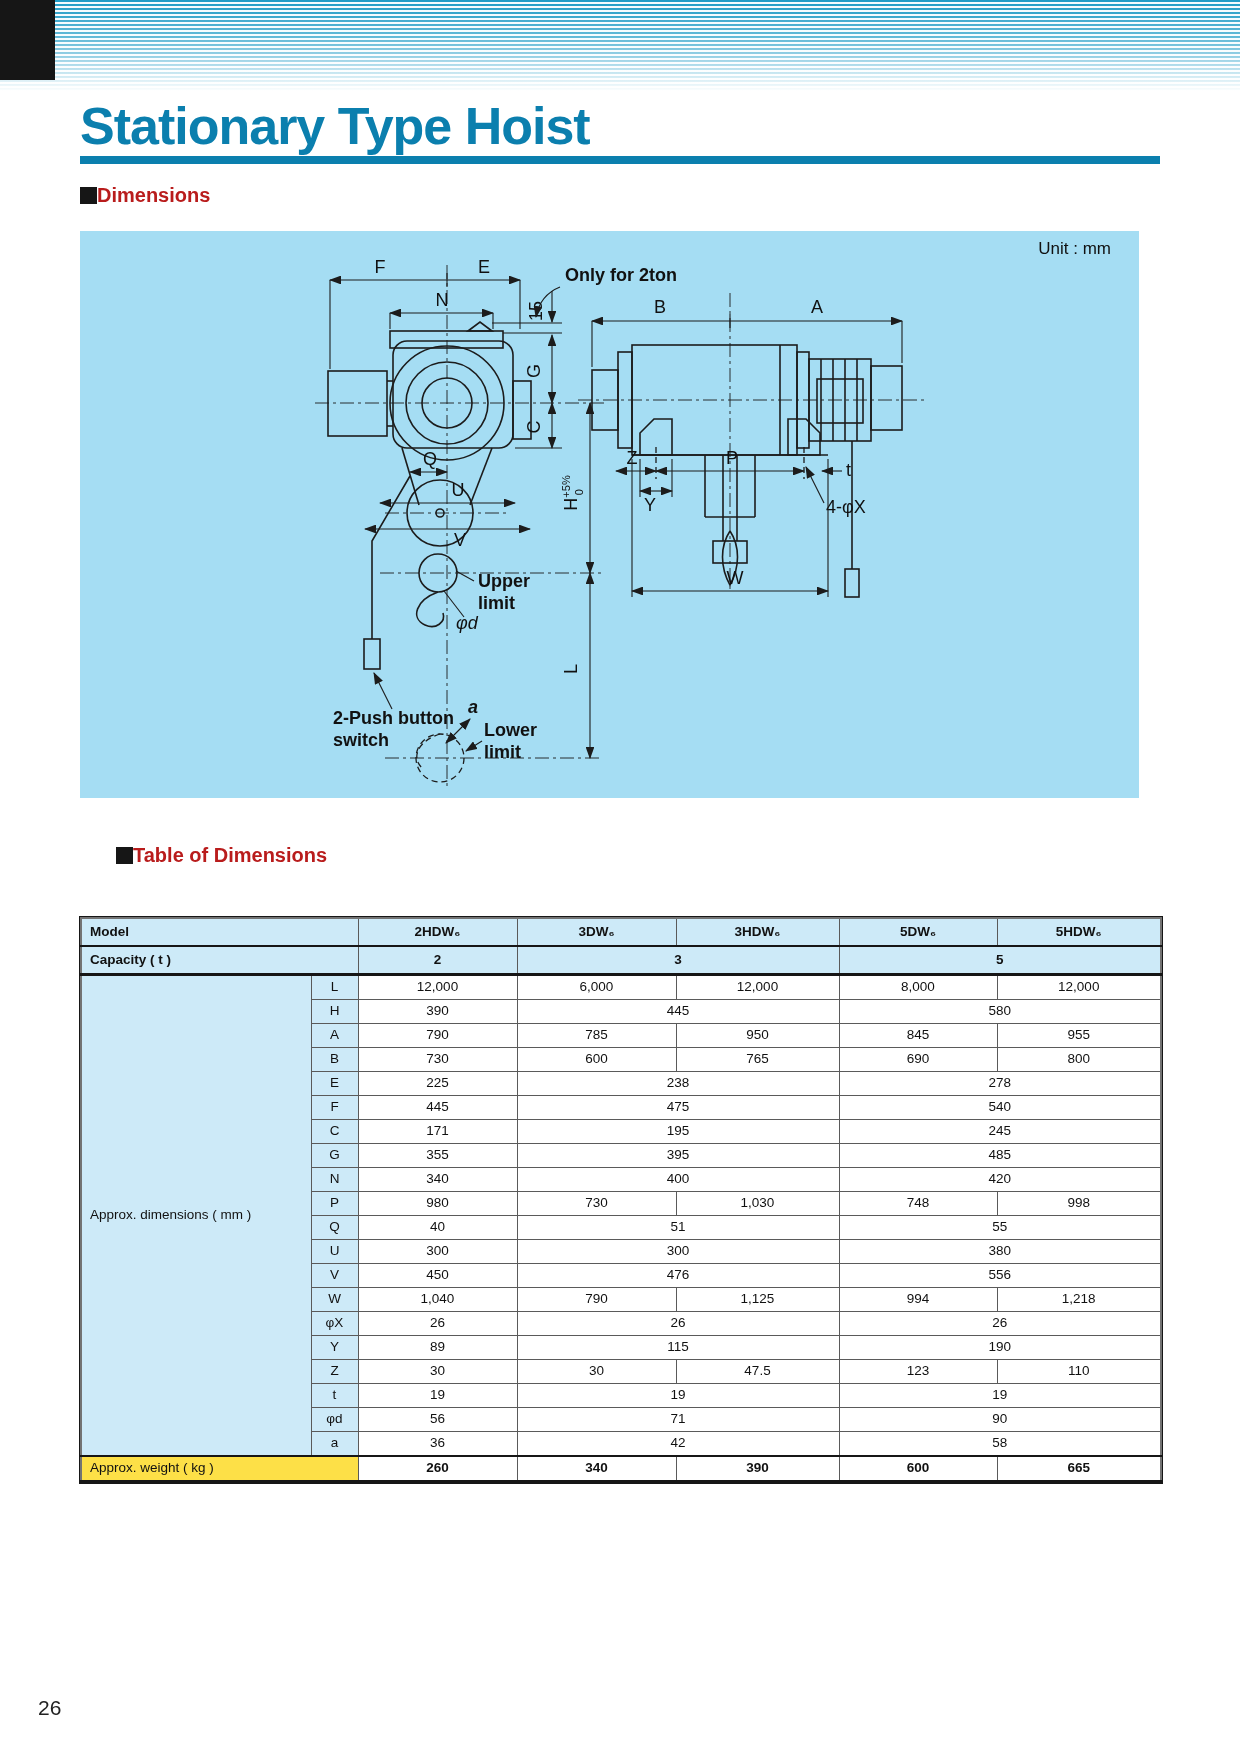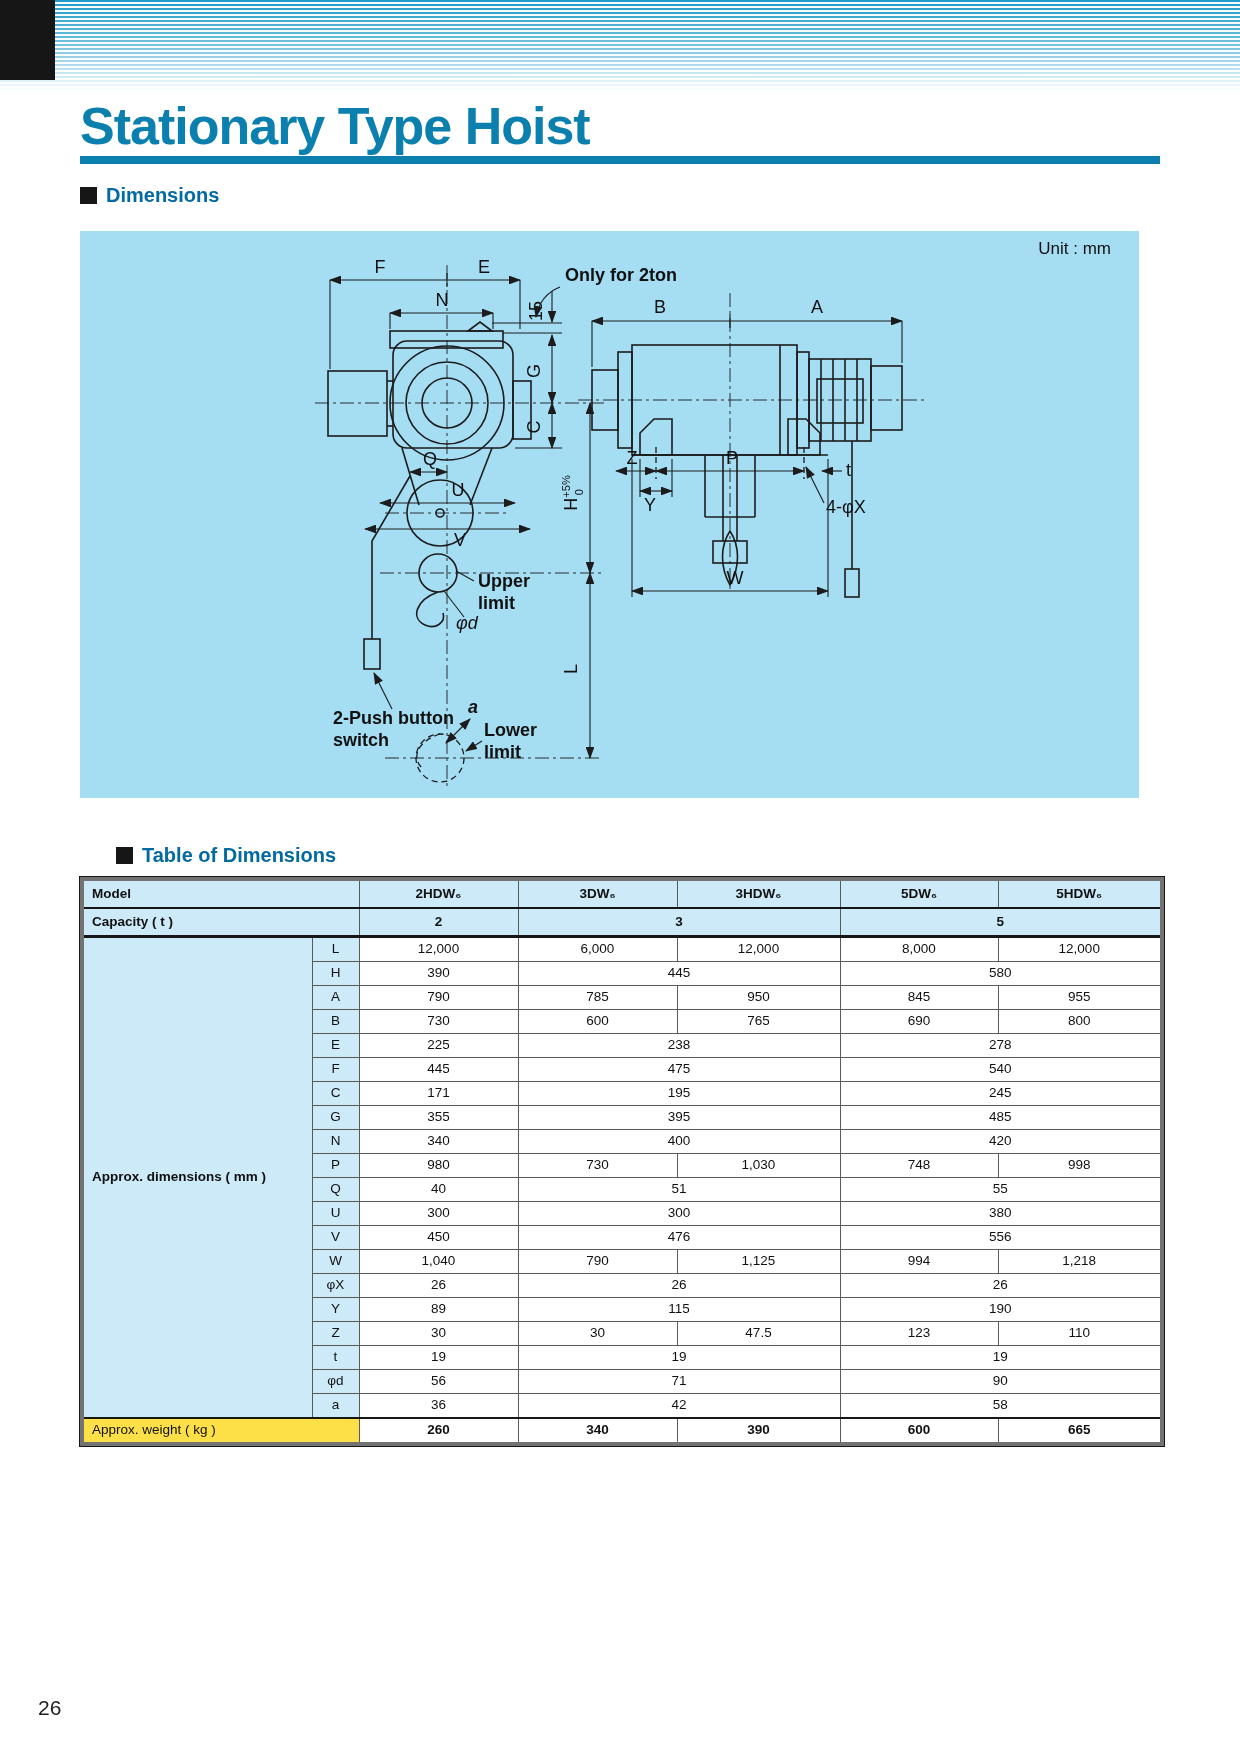--- a/index.html
+++ b/index.html
@@ -12,22 +12,22 @@
   .stripe-fade{position:absolute;left:0;top:0;width:100%;height:100%;
     background:linear-gradient(180deg,rgba(255,255,255,0) 0%,rgba(255,255,255,0.35) 45%,#ffffff 100%);}
   .corner-block{position:absolute;left:0;top:0;width:55px;height:80px;background:#161616;}
 
   
   .title{position:absolute;left:80px;top:96px;font-size:52px;font-weight:bold;color:#0b7fae;
          letter-spacing:-1px;white-space:nowrap;}
   .title-bar{position:absolute;left:80px;top:156px;width:1080px;height:8px;background:#0b7fae;}
 
   
-  .section{position:absolute;left:80px;display:flex;align-items:center;gap:9px;
-           font-weight:bold;font-size:20px;color:#0369a1;}
+  .section{position:absolute;left:80px;display:flex;align-items:center;
+           font-weight:bold;font-size:20px;color:#b91c1c;}
   .sq{width:17px;height:17px;background:#161616;flex:0 0 auto;}
   #sec-dim{top:184px;}
   #sec-table{top:844px;padding-left:36px;}
 
   
   .diagram{position:absolute;left:80px;top:231px;width:1059px;height:567px;background:#a5ddf3;}
   .unit{position:absolute;top:8px;right:28px;font-size:17px;color:#111;}
   .diagram svg{position:absolute;left:0;top:0;}
   .dwg{stroke:#1c1c1c;fill:none;stroke-width:1.6;}
   .dim{stroke:#1c1c1c;fill:none;stroke-width:1.1;}
@@ -38,26 +38,26 @@
   .dsmall{font-size:11px;}
 
   
   .dim-table{position:absolute;left:80px;top:877px;width:1080px;border-collapse:collapse;
              table-layout:fixed;font-size:13.5px;color:#111;}
   .dim-table td{border:1px solid #5a5a5a;height:23px;text-align:center;padding:0 2px;
                 line-height:1.1;background:#ffffff;overflow:hidden;}
   .dim-table tr.hdr td{height:26px;font-weight:bold;background:#cdeaf8;}
   .dim-table td.lbl{background:#fde047;text-align:left;padding-left:8px;}
   .dim-table td.letter{background:#cdeaf8;}
-  .dim-table td.dimslbl{background:#cdeaf8;text-align:left;padding-left:8px;font-weight:bold;}
+  .dim-table td.dimslbl{background:#cdeaf8;text-align:left;padding-left:8px;font-weight:normal;}
   .dim-table tr.hdr td{border-bottom-width:2px;border-bottom-color:#161616;}
   .dim-table tr.cap td{border-bottom:3px solid #161616;}
   .dim-table tr.wrow td{border-top:2px solid #161616;border-bottom:3px solid #161616;font-weight:bold;}
   .dim-table tr.wrow td.lbl{font-weight:normal;}
-  .dim-table{border:4px solid #737373;outline:1px solid #161616;}
+  .dim-table{border:2px solid #737373;outline:1px solid #161616;margin-top:40px;}
 
   .page-number{position:absolute;left:38px;top:1696px;font-size:21px;color:#222;}
 </style>
 </head>
 <body>
 
 <div class="page">
 
   <div class="stripe-band">
     <div class="stripe-fade"></div>

